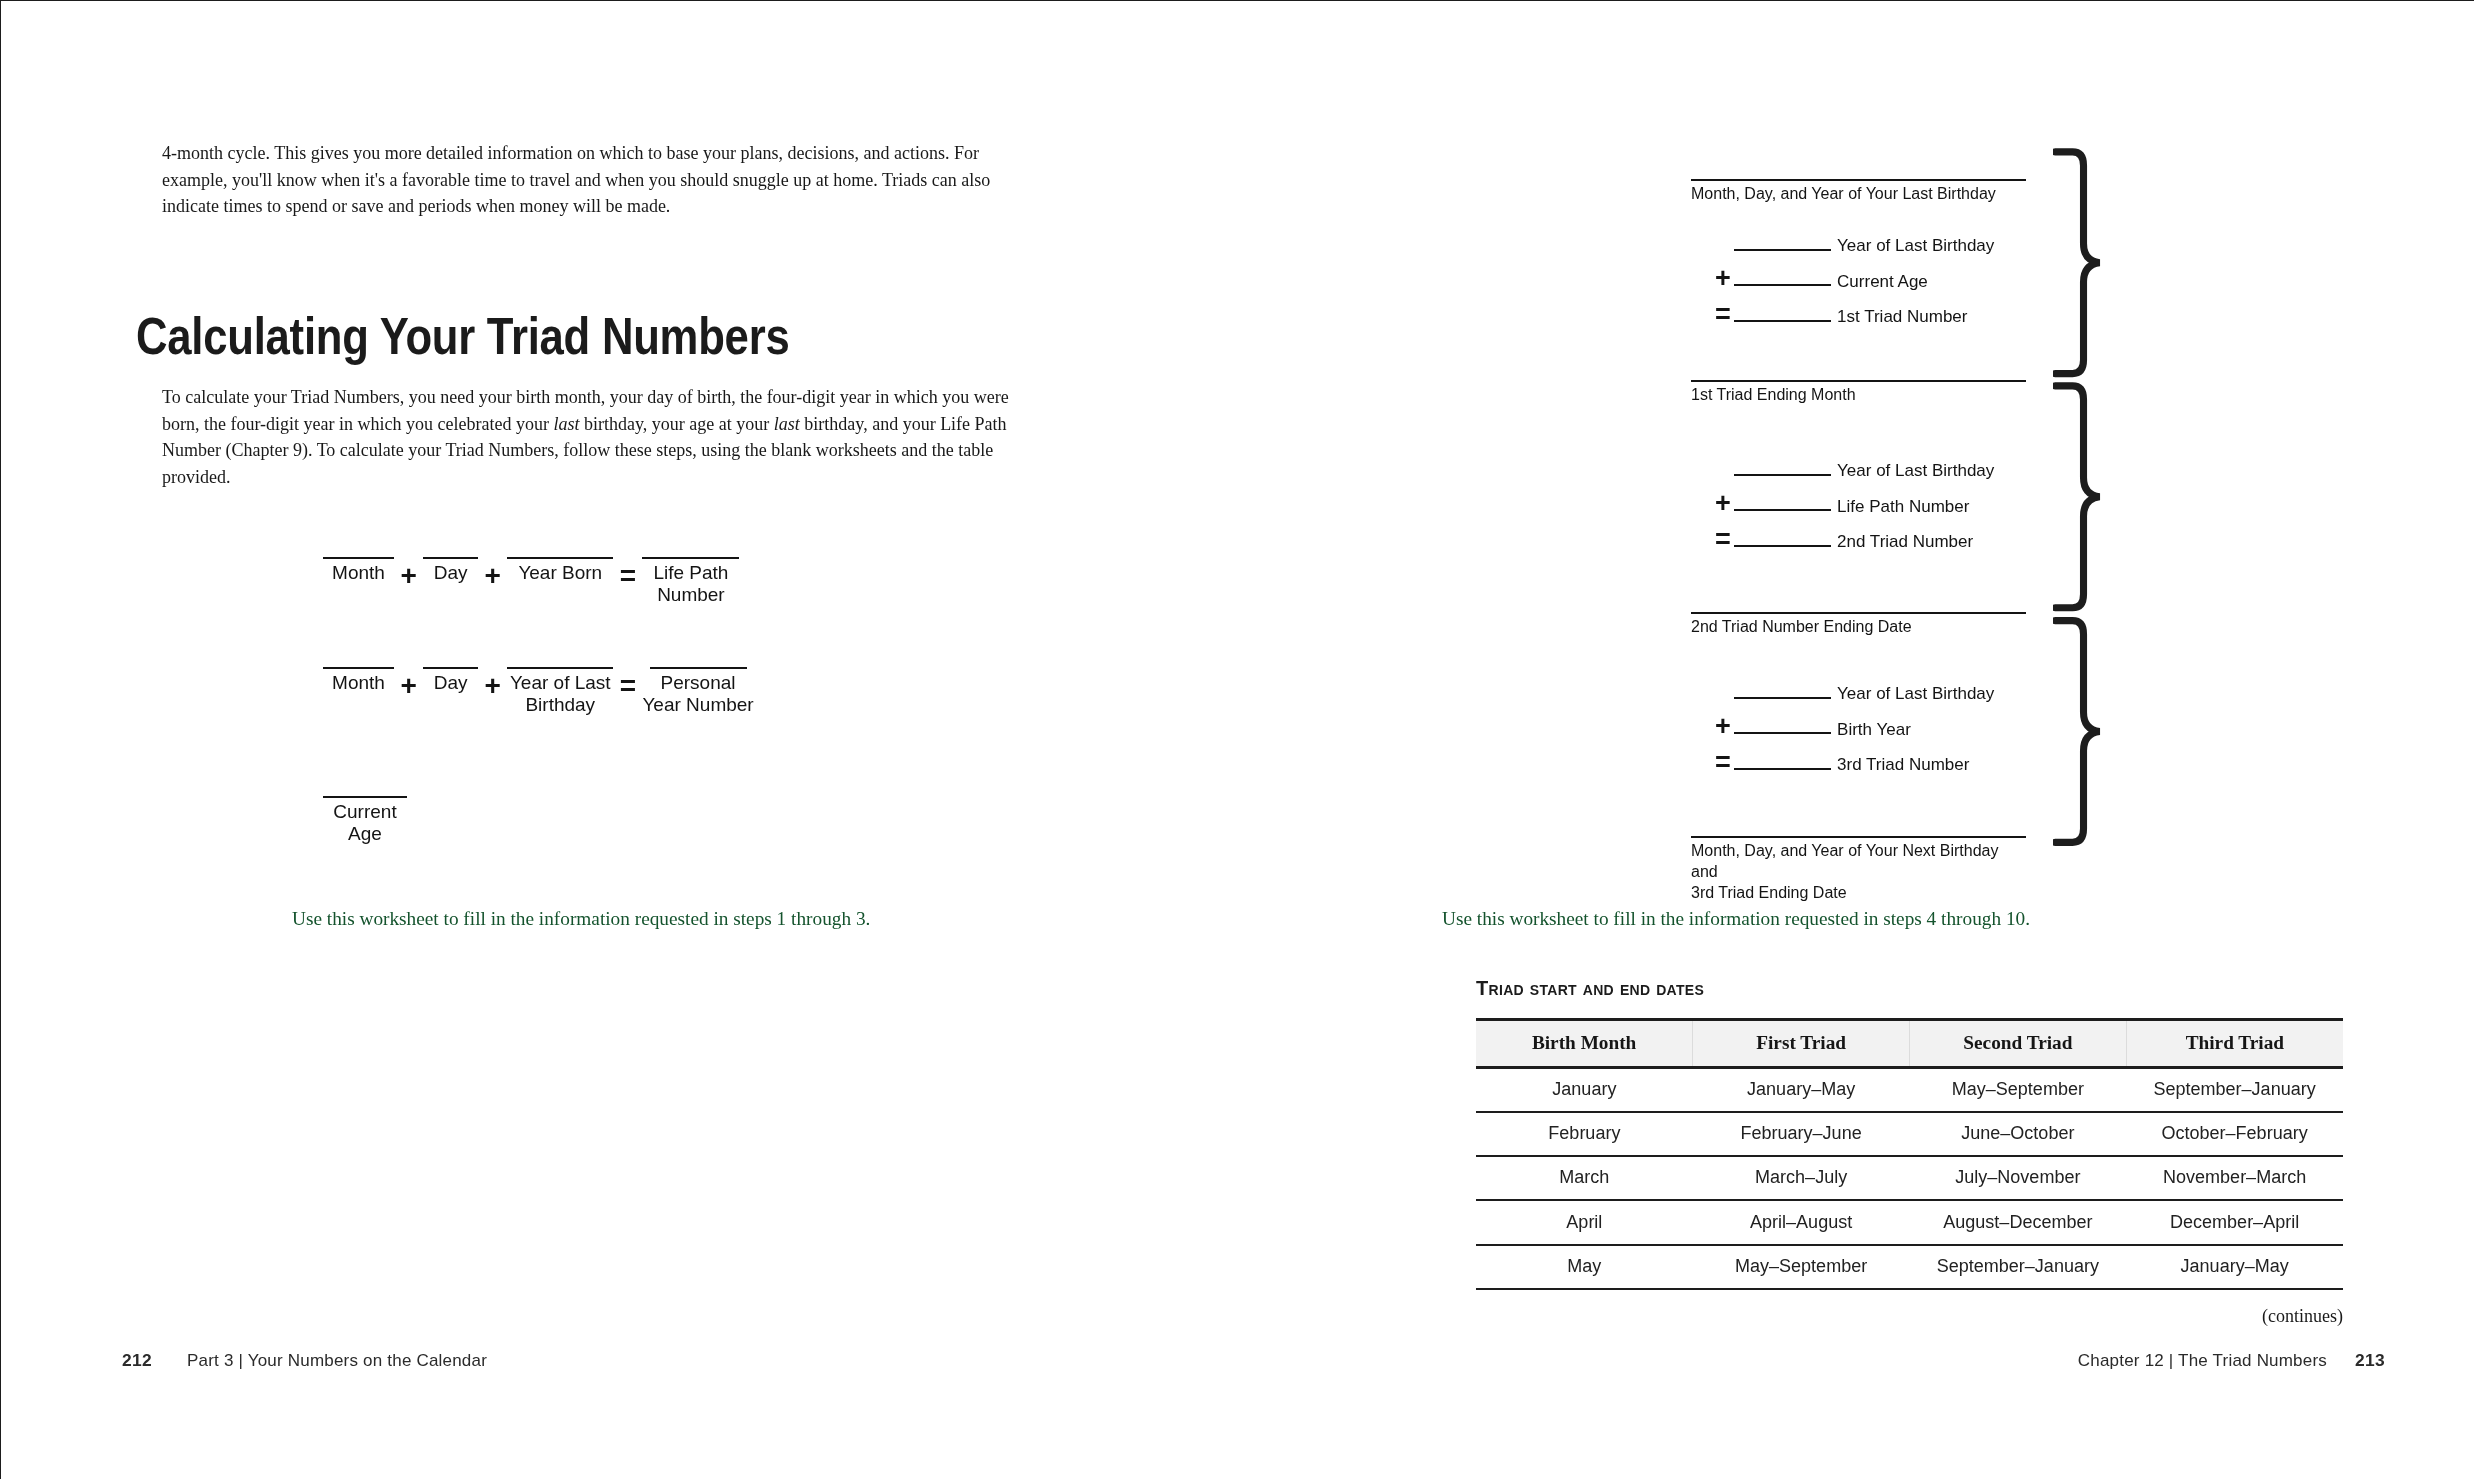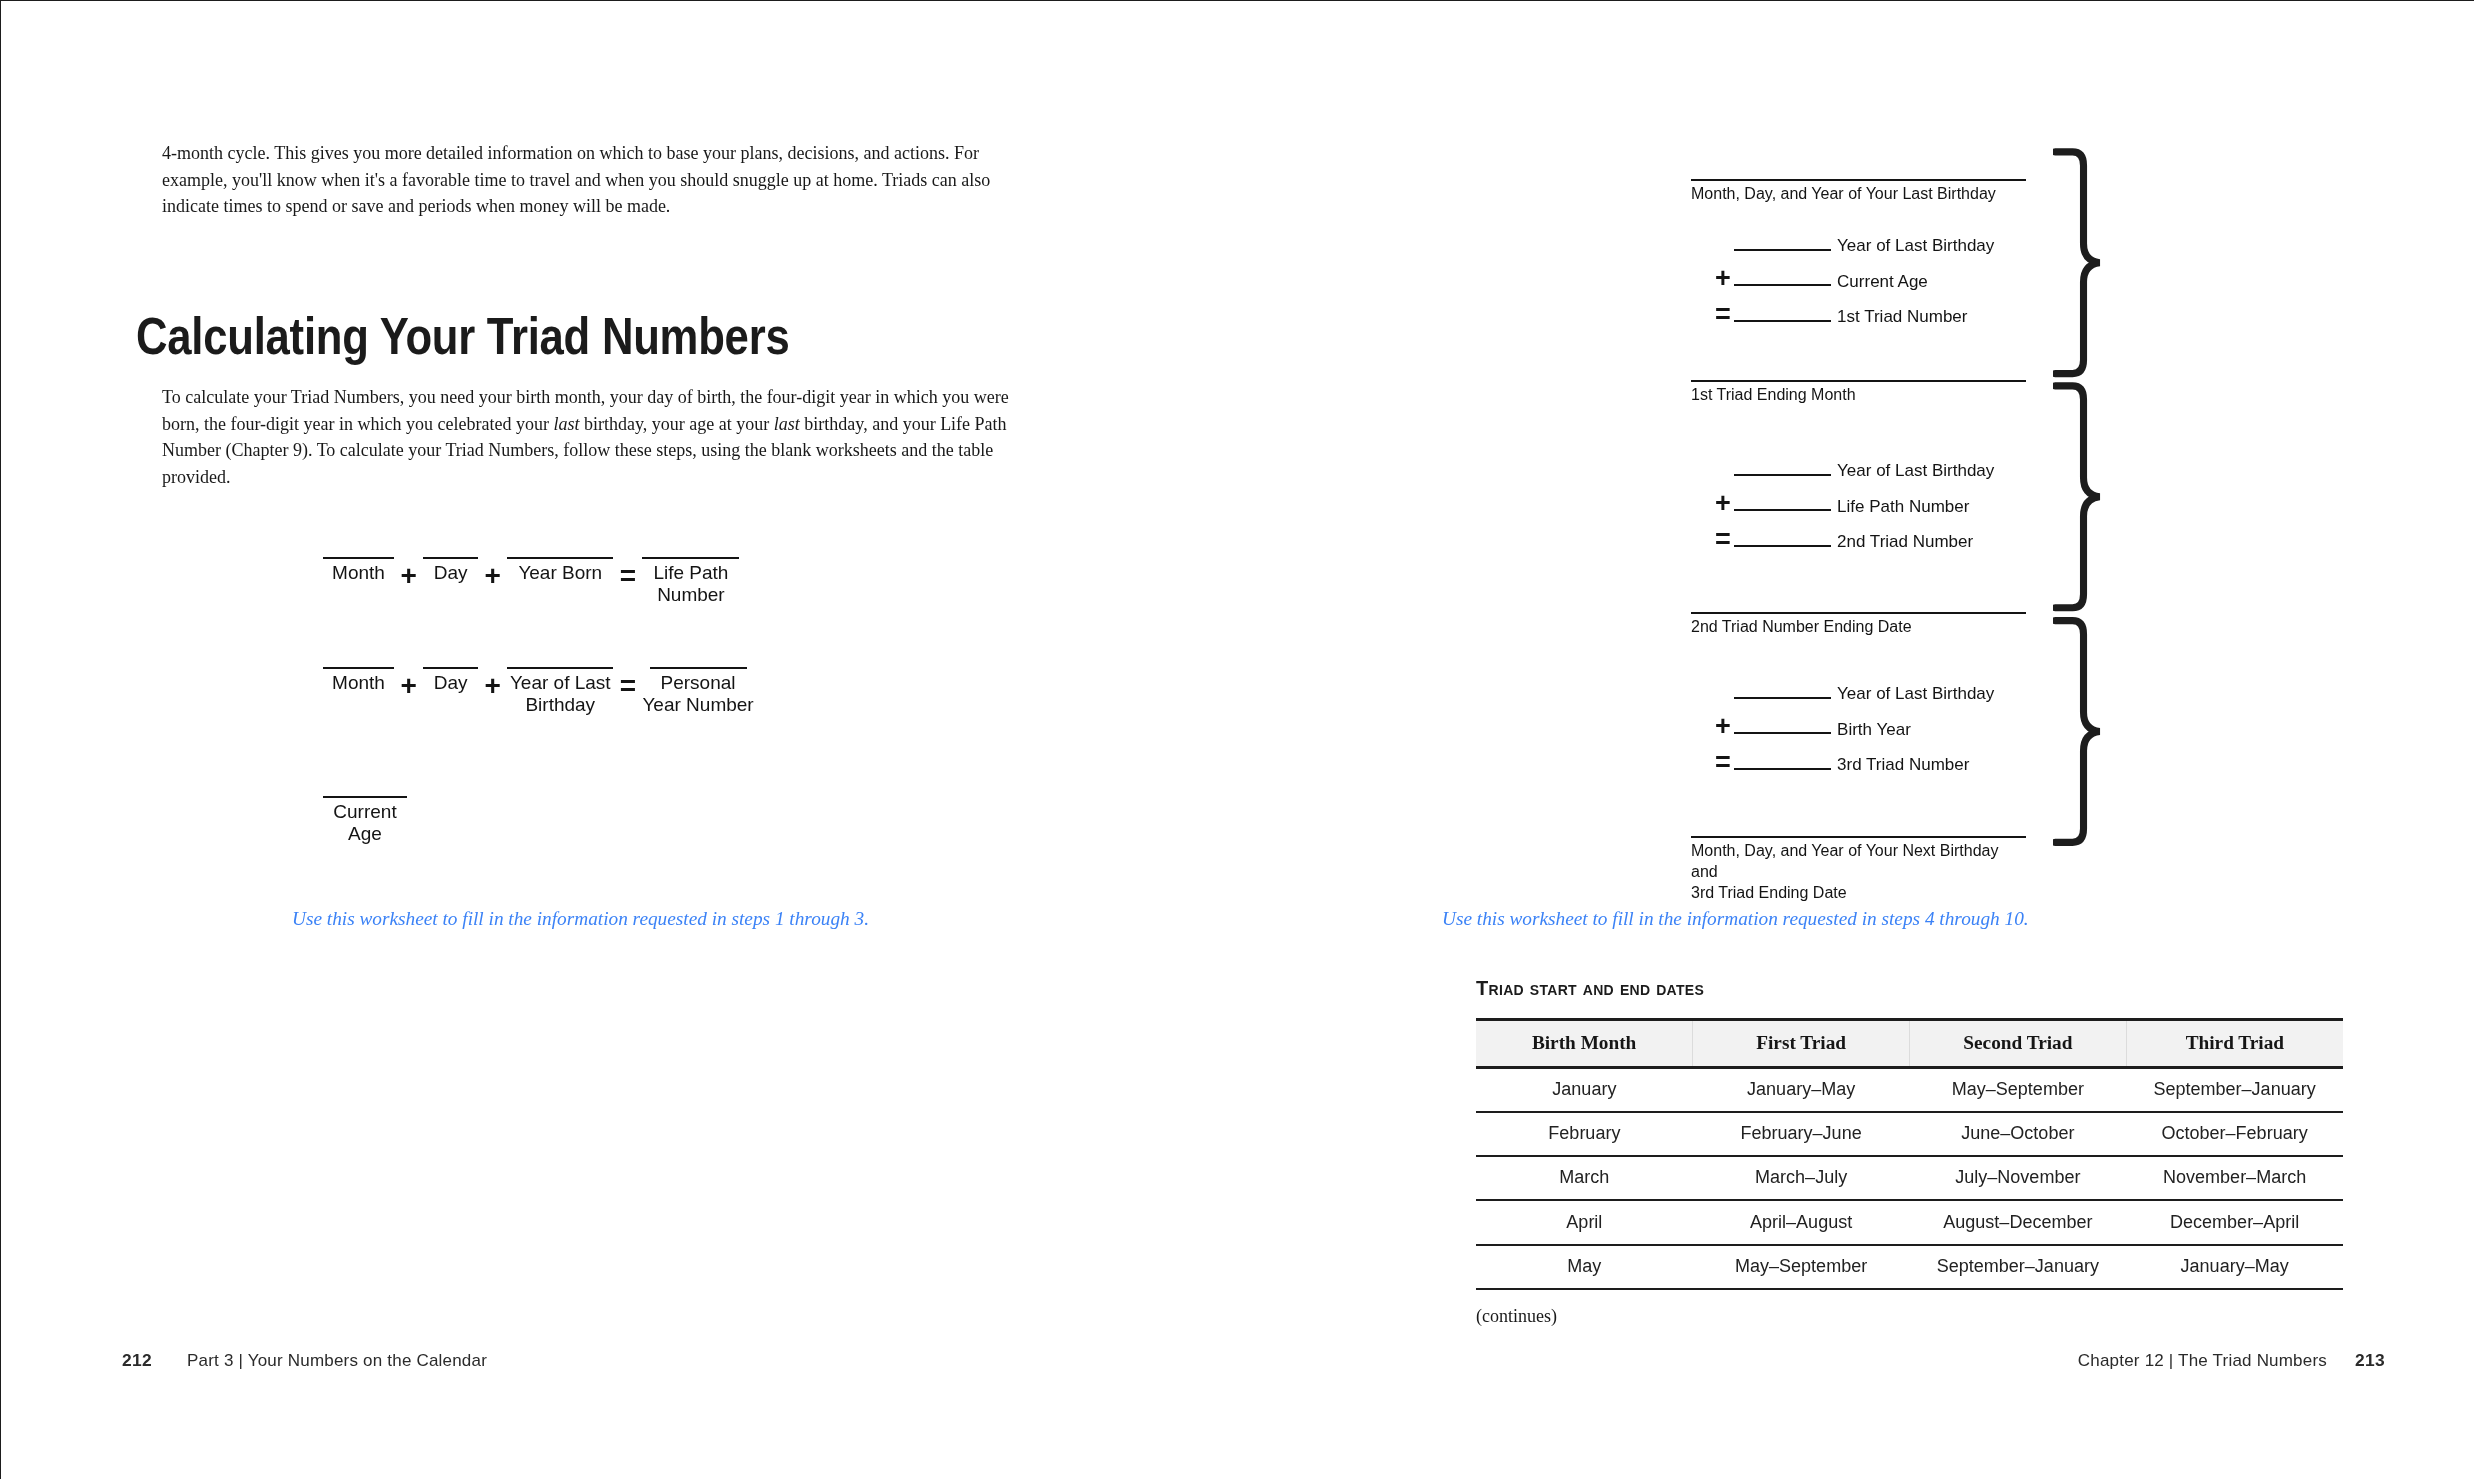--- a/index.html
+++ b/index.html
@@ -87,23 +87,22 @@
     font-size: 28px;
     font-weight: bold;
     line-height: 1;
     padding-top: 5.2px;
     margin: 0 6.4px;
     font-family: "Liberation Sans", sans-serif;
   }
 
   .caption-italic {
     font-family: "Liberation Serif", serif;
-    font-style: italic;
     font-size: 19.3px;
-    color: #3b82f6;
+    color: #14532d;
   }
 
   
   .ws-right {
     position: absolute;
   }
   .full-rule {
     border-bottom: 2.6px solid #141414;
     height: 0;
   }
@@ -189,20 +188,21 @@
     font-size: 18px;
     color: #222222;
     padding: 10.3px 0 11px 0;
     text-align: center;
     border-bottom: 2.6px solid #1d1d1d;
   }
   .continues {
     font-family: "Liberation Serif", serif;
     font-size: 18px;
     color: #191919;
+    text-align: right;
   }
 
   
   .footer {
     position: absolute;
     bottom: 0;
     font-family: "Liberation Sans Narrow", "Liberation Sans", sans-serif;
     color: #2b2b2b;
     white-space: nowrap;
   }

